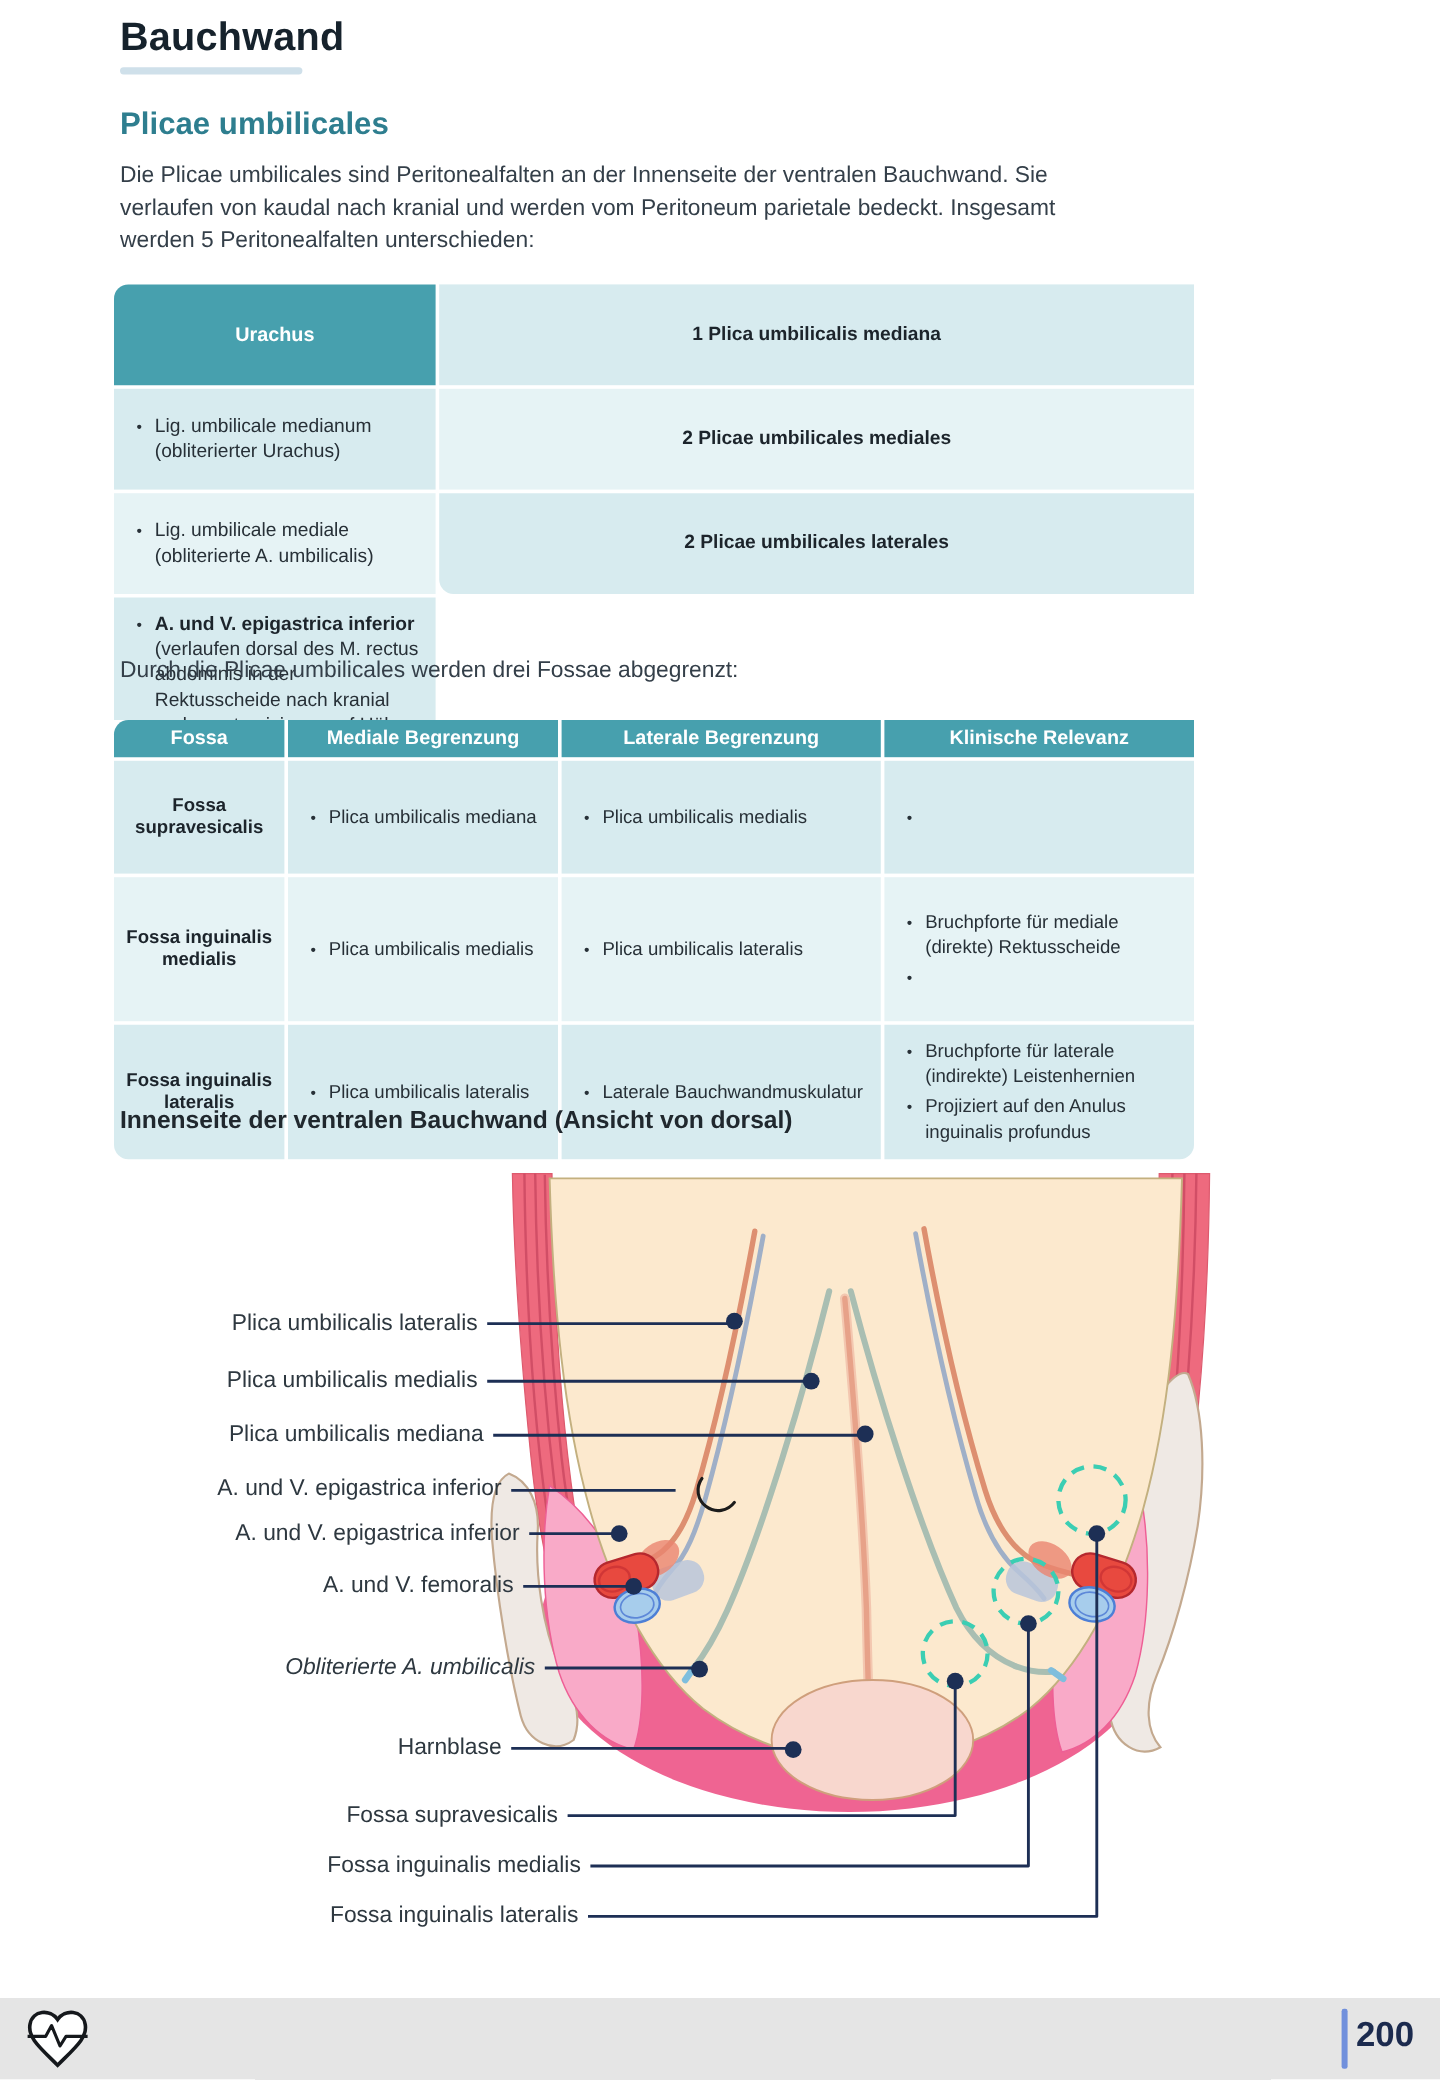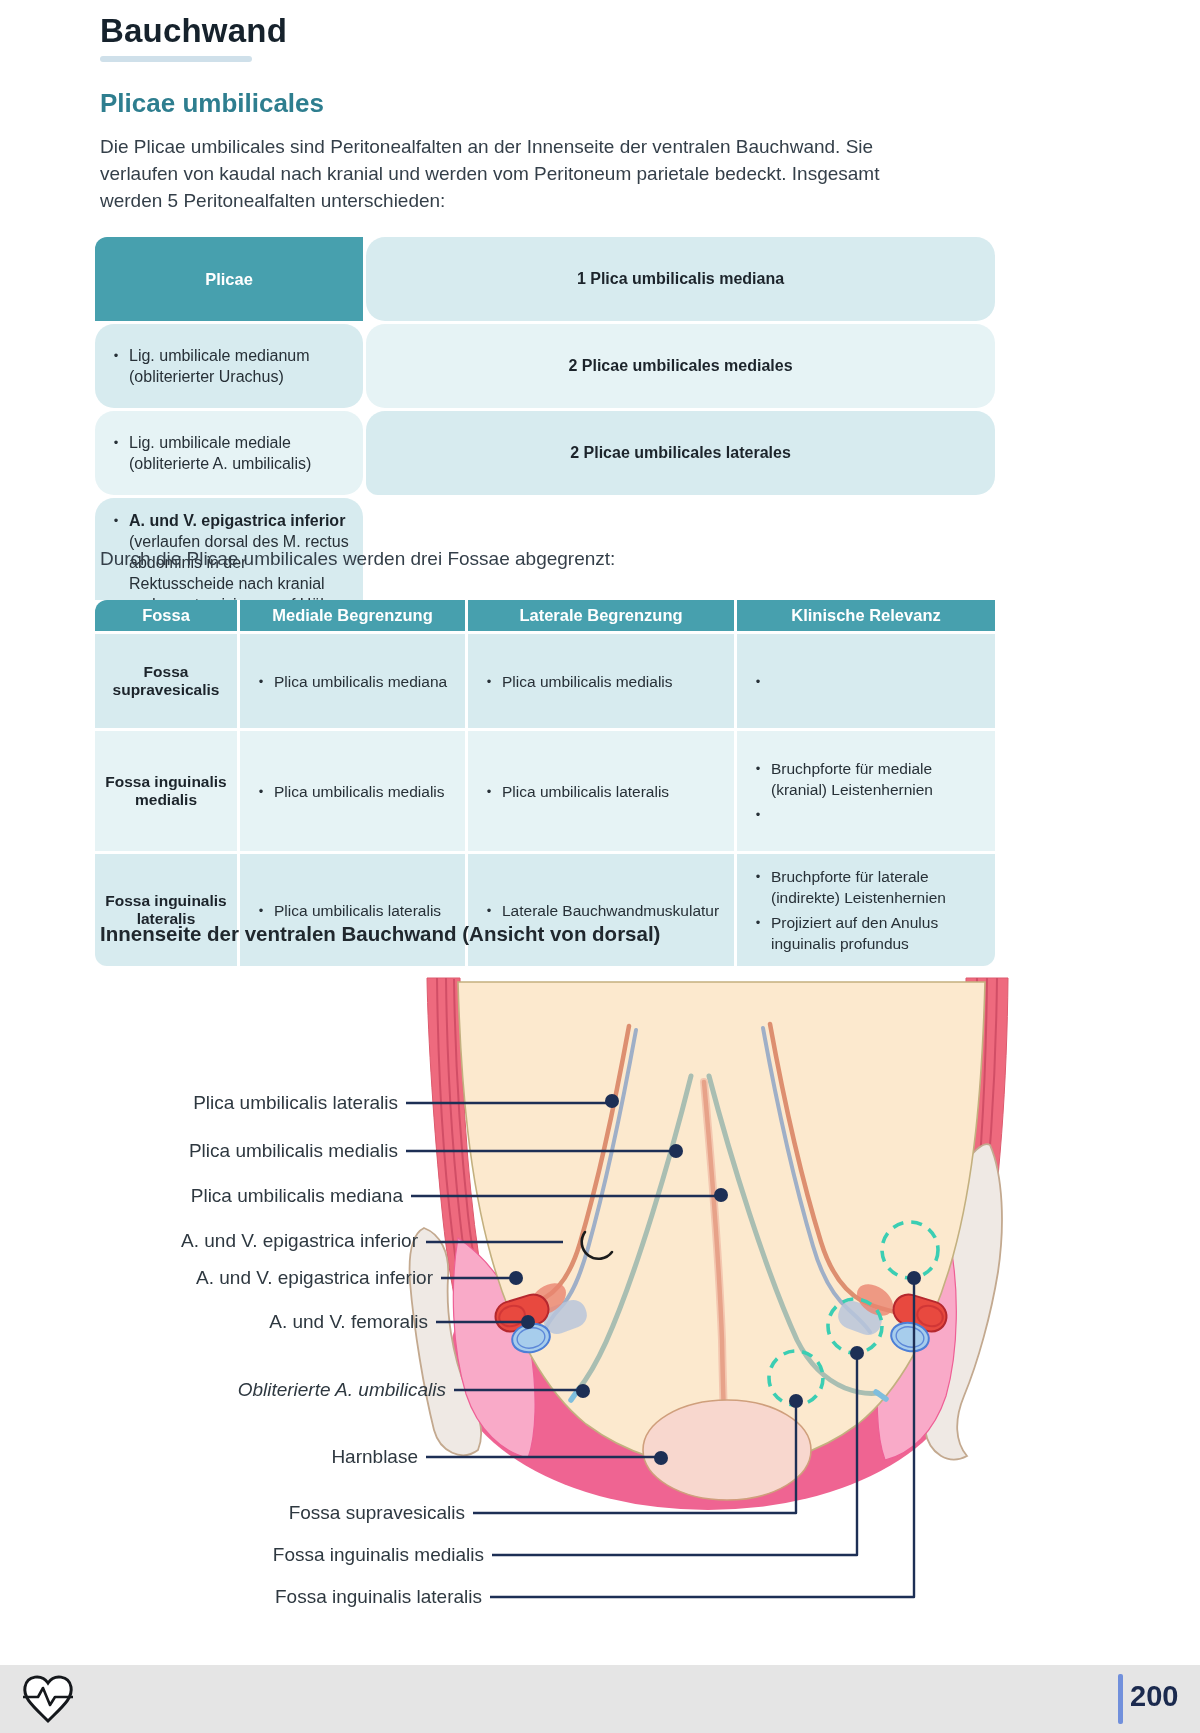--- a/index.html
+++ b/index.html
@@ -19,21 +19,21 @@
   .t1{grid-template-columns:268px 629px;}
   .t2{grid-template-columns:142px 225px 266px 258px;}
   .th{background:#47a0ae;color:#ffffff;font-weight:700;font-size:16.5px;
       display:flex;align-items:center;justify-content:center;min-height:31px;}
   .t1 .th:first-child,.t2 .th:first-child{border-top-left-radius:12px;}
   .t1 .th:last-child,.t2 .th:last-child{border-top-right-radius:12px;}
   .cell{display:flex;flex-direction:column;justify-content:center;padding:10px 8px;}
   .row-a{background:#d7ebef;}
   .row-b{background:#e6f3f5;}
   .name-cell{align-items:center;text-align:center;font-weight:700;color:#1c242b;}
-  .t1 .cell{min-height:44px;border-radius:19px;}
+  .t1 .cell{min-height:44px;}
   .t1 .name-cell{font-size:16px;}
   .t1 .body-cell{font-size:16px;color:#273037;}
   .t2 .name-cell{font-size:15.5px;}
   .t2 .body-cell{font-size:15.5px;color:#273037;}
   .t1 .blc{border-bottom-left-radius:12px;}
   .t1 .brc{border-bottom-right-radius:12px;}
   .t2 .blc{border-bottom-left-radius:12px;}
   .t2 .brc{border-bottom-right-radius:12px;}
   .bullet{display:flex;align-items:flex-start;line-height:21px;margin:2px 0;}
   .b{width:26px;text-align:center;flex:none;font-size:13px;line-height:21px;}
@@ -50,21 +50,21 @@
 <body>
 
 <div class="abs doc-title" style="left:100px;top:12px;">Bauchwand</div>
 <div class="abs title-underline" style="left:100px;top:56px;width:152px;"></div>
 
 <div class="abs section-heading" style="left:100px;top:88px;">Plicae umbilicales</div>
 
 <div class="abs para" style="left:100px;top:133px;width:812px;">Die Plicae umbilicales sind Peritonealfalten an der Innenseite der ventralen Bauchwand. Sie verlaufen von kaudal nach kranial und werden vom Peritoneum parietale bedeckt. Insgesamt werden 5 Peritonealfalten unterschieden:</div>
 
 <div class="abs tbl t1" style="left:95px;top:237px;width:900px;">
-  <div class="th">Plicae</div>
+  <div class="th">Urachus</div>
 
   <div class="cell name-cell row-a" style="min-height:64px;">1 Plica umbilicalis mediana</div>
   <div class="cell body-cell row-a" style="min-height:64px;">
     <div class="bullet">
         <span class="b">•</span>
       <span class="bt"><b></b><span>Lig. umbilicale medianum (obliterierter Urachus)</span></span>
     </div>
   </div>
 
   <div class="cell name-cell row-b" style="min-height:64px;">2 Plicae umbilicales mediales</div>
@@ -120,21 +120,21 @@
   </div>
   <div class="cell body-cell row-b" style="min-height:100px;">
     <div class="bullet">
         <span class="b">•</span>
         <span class="bt">Plica umbilicalis lateralis</span>
       </div>
   </div>
   <div class="cell body-cell row-b" style="min-height:100px;">
     <div class="bullet">
         <span class="b">•</span>
-        <span class="bt">Bruchpforte für mediale (kranial) Leistenhernien</span>
+        <span class="bt">Bruchpforte für mediale (direkte) Rektusscheide</span>
       </div>
     <div class="bullet">
         <span class="b">•</span>
       </div>
   </div>
 
   <div class="cell name-cell row-a blc" style="min-height:92px;">Fossa inguinalis lateralis</div>
   <div class="cell body-cell row-a" style="min-height:92px;">
     <div class="bullet">
         <span class="b">•</span>

